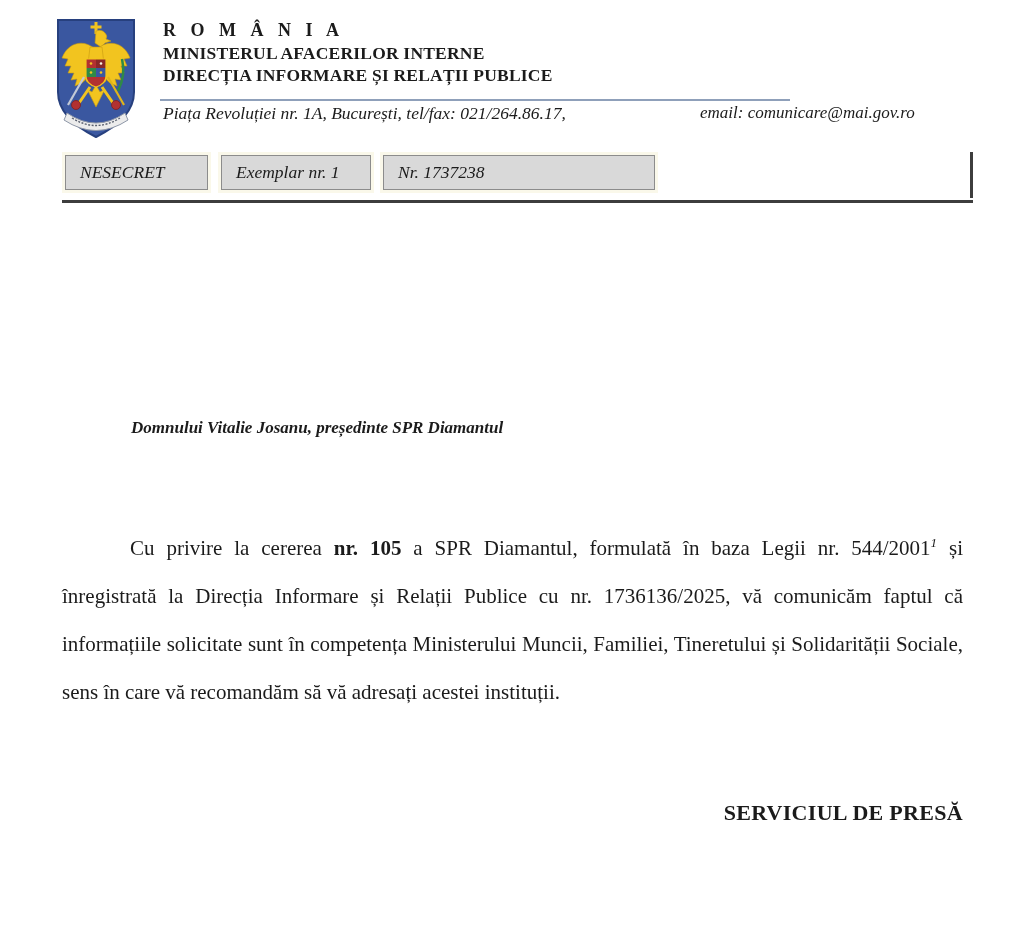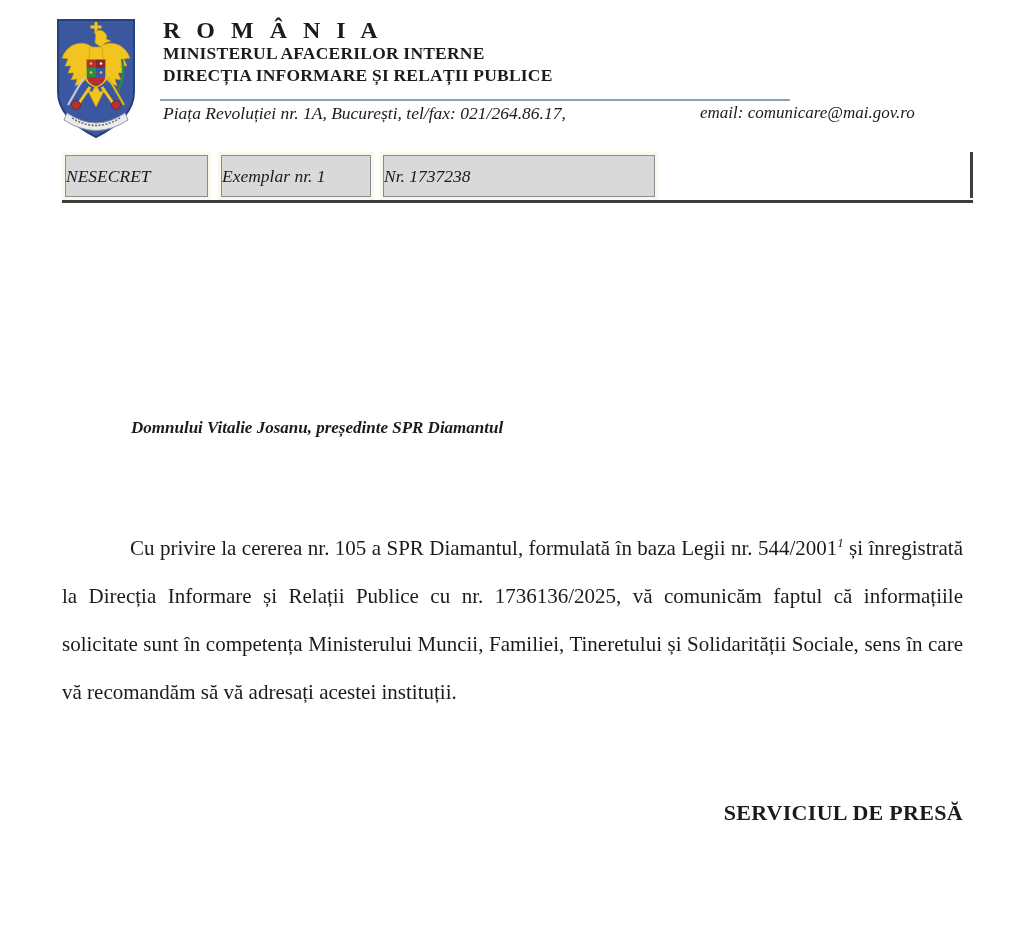--- a/index.html
+++ b/index.html
@@ -9,45 +9,45 @@
     height: 948px;
     background: #ffffff;
     font-family: "Liberation Serif", serif;
     color: #1b1b1b;
     overflow: hidden;
   }
   
   .emblem { position: absolute; left: 54px; top: 17px; width: 84px; height: 124px; }
   .hdr-text { position: absolute; left: 163px; top: 19px; }
   .hdr-country {
-    font-weight: bold; font-size: 24px; letter-spacing: 5px; line-height: 23px;
+    font-weight: bold; font-size: 18px; letter-spacing: 5px; line-height: 23px;
   }
   .hdr-ministry, .hdr-directorate {
     font-weight: bold; font-size: 17.5px; line-height: 22px; letter-spacing: 0.2px;
   }
   .header-rule {
     position: absolute; left: 160px; top: 99px; width: 630px; height: 2px;
     background: #8fa0ba;
   }
   .hdr-address {
     position: absolute; left: 163px; top: 103px;
     font-style: italic; font-size: 17.5px;
   }
   .hdr-email {
     position: absolute; left: 700px; top: 103px;
     font-style: italic; font-size: 17px;
   }
   
   .meta-cell {
-    position: absolute; top: 155px; height: 42px;
+    position: absolute; top: 155px; height: 35px;
     background: #d9d9d9;
     border: 1px solid #8c8c8c;
     box-shadow: 0 0 0 3px #faf8ea;
     display: flex; align-items: center;
-    box-sizing: border-box;
+    padding-left: 14px; box-sizing: border-box;
     font-style: italic; font-size: 17.5px;
   }
   .meta-c1 { left: 65px;  width: 143px; }
   .meta-c2 { left: 221px; width: 150px; }
   .meta-c3 { left: 383px; width: 272px; }
   .meta-c4 { left: 665px; width: 304px; }
   .meta-rule {
     position: absolute; left: 62px; top: 200px; width: 911px; height: 3px;
     background: #3d3d3d;
   }
@@ -58,21 +58,21 @@
   
   .salutation {
     position: absolute; left: 131px; top: 418px;
     font-weight: bold; font-style: italic; font-size: 17px;
   }
   .paragraph {
     position: absolute; left: 62px; top: 524px; width: 901px;
     font-size: 21px; line-height: 48px;
     text-align: justify; text-indent: 68px;
   }
-  .run-bold { font-weight: normal; }
+  .run-bold { font-weight: bold; }
   .run-italic { }
   .run-sup { font-style: italic; vertical-align: super; font-size: 13px; line-height: 0; }
   .signature {
     position: absolute; left: 62px; top: 800px; width: 901px;
     text-align: right; font-weight: bold; font-size: 22px; letter-spacing: 0.3px;
   }
 </style>
 </head>
 <body>
 

